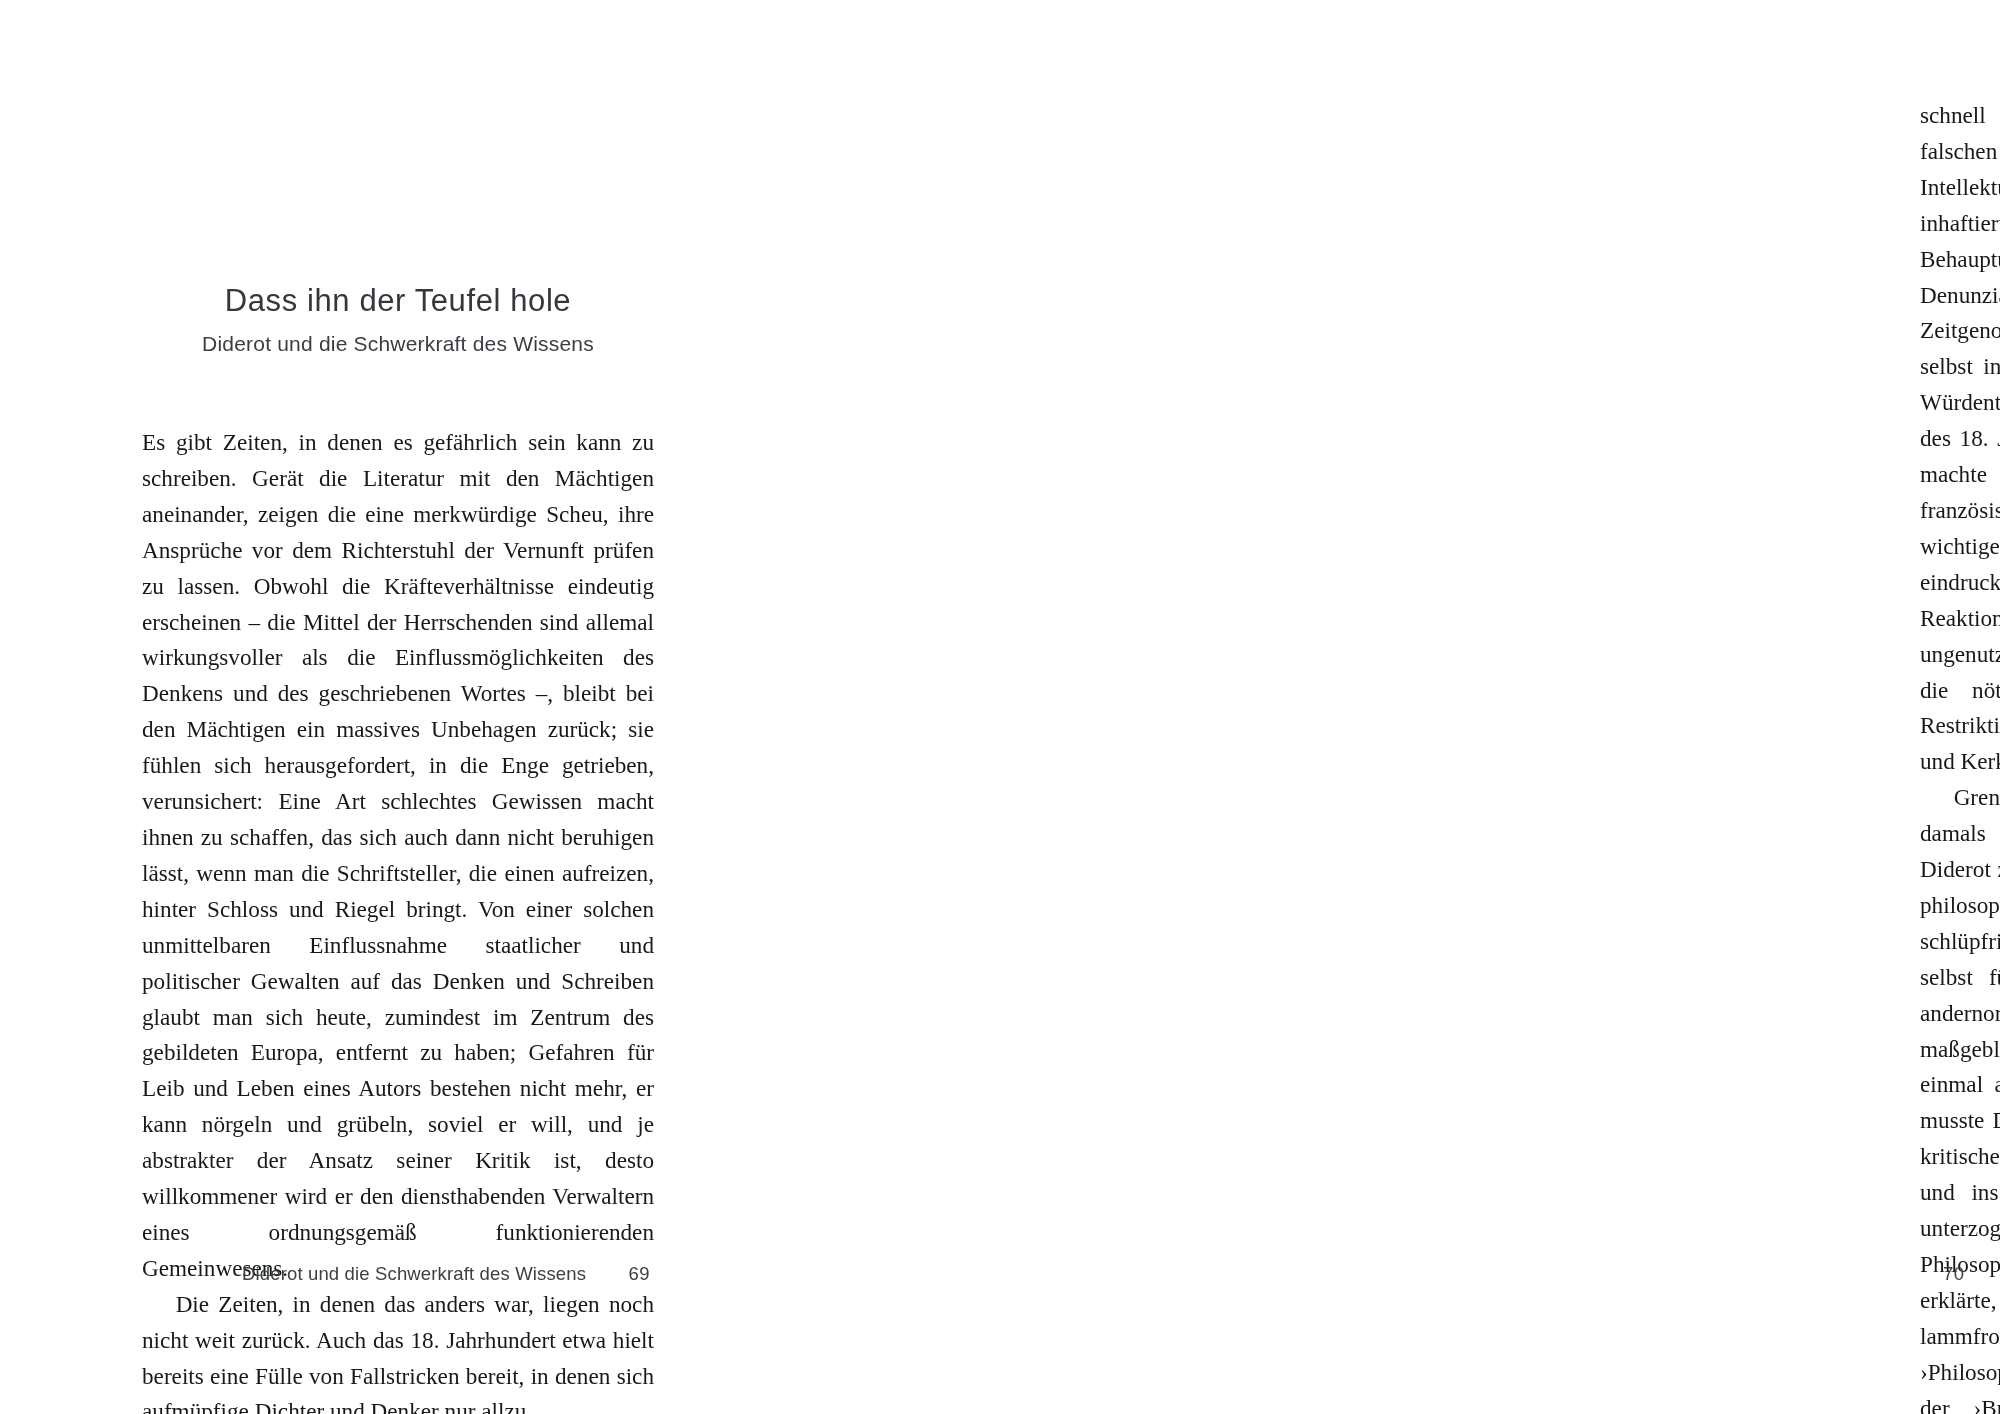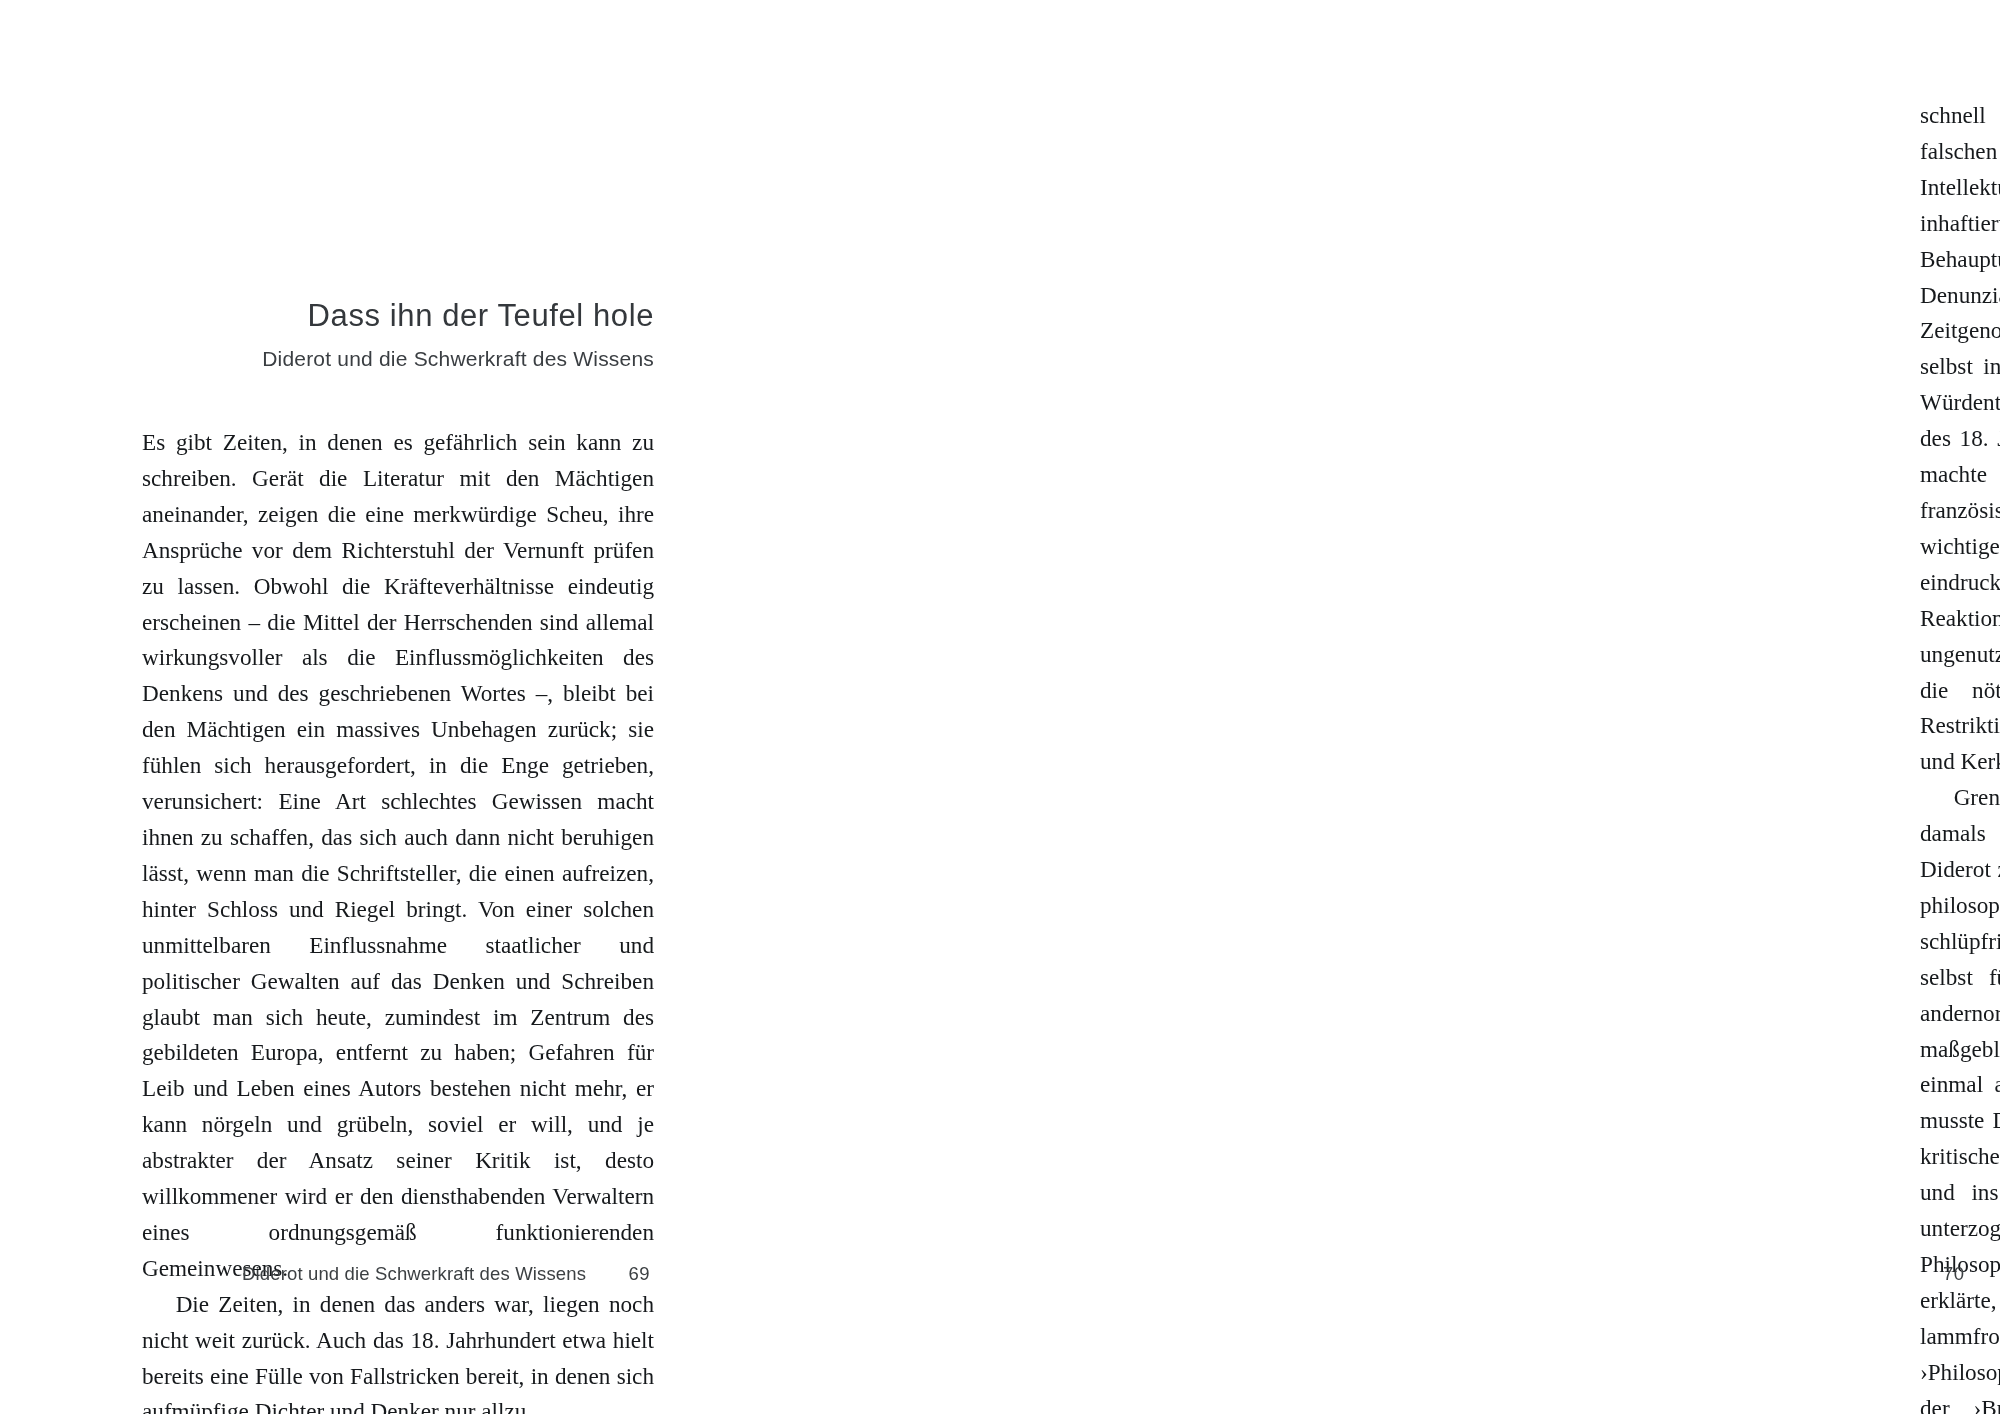--- a/index.html
+++ b/index.html
@@ -26,23 +26,23 @@
     width: 1000px;
     box-sizing: border-box;
   }
   .page-left  { left: 0; }
   .page-right { left: 1000px; }
 
   
   .chapter-head {
     position: absolute;
     left: 142px;
-    top: 297px;
+    top: 282px;
     width: 512px;
-    text-align: right;
+    text-align: center;
     font-family: "Liberation Sans", "DejaVu Sans", sans-serif;
     color: #2b2f33;
   }
   .chapter-title {
     font-size: 31px;
     font-weight: 300;
     letter-spacing: 0.6px;
     line-height: 1.25;
     margin: 0 0 9px 0;
     color: #34383c;

